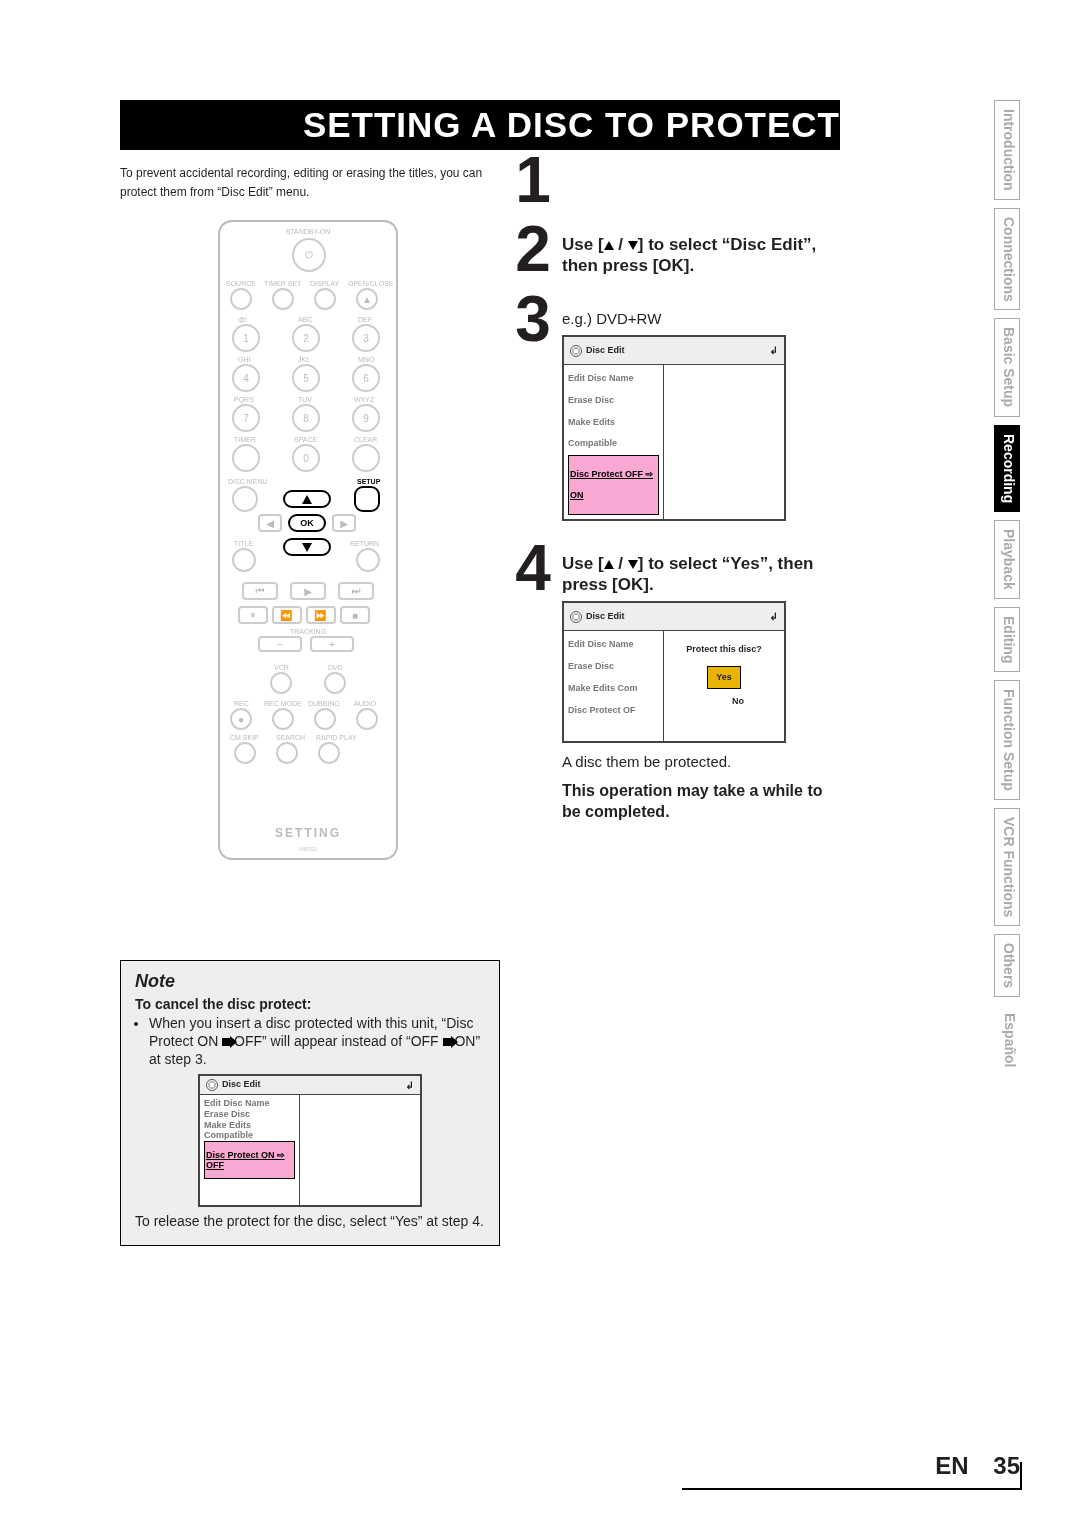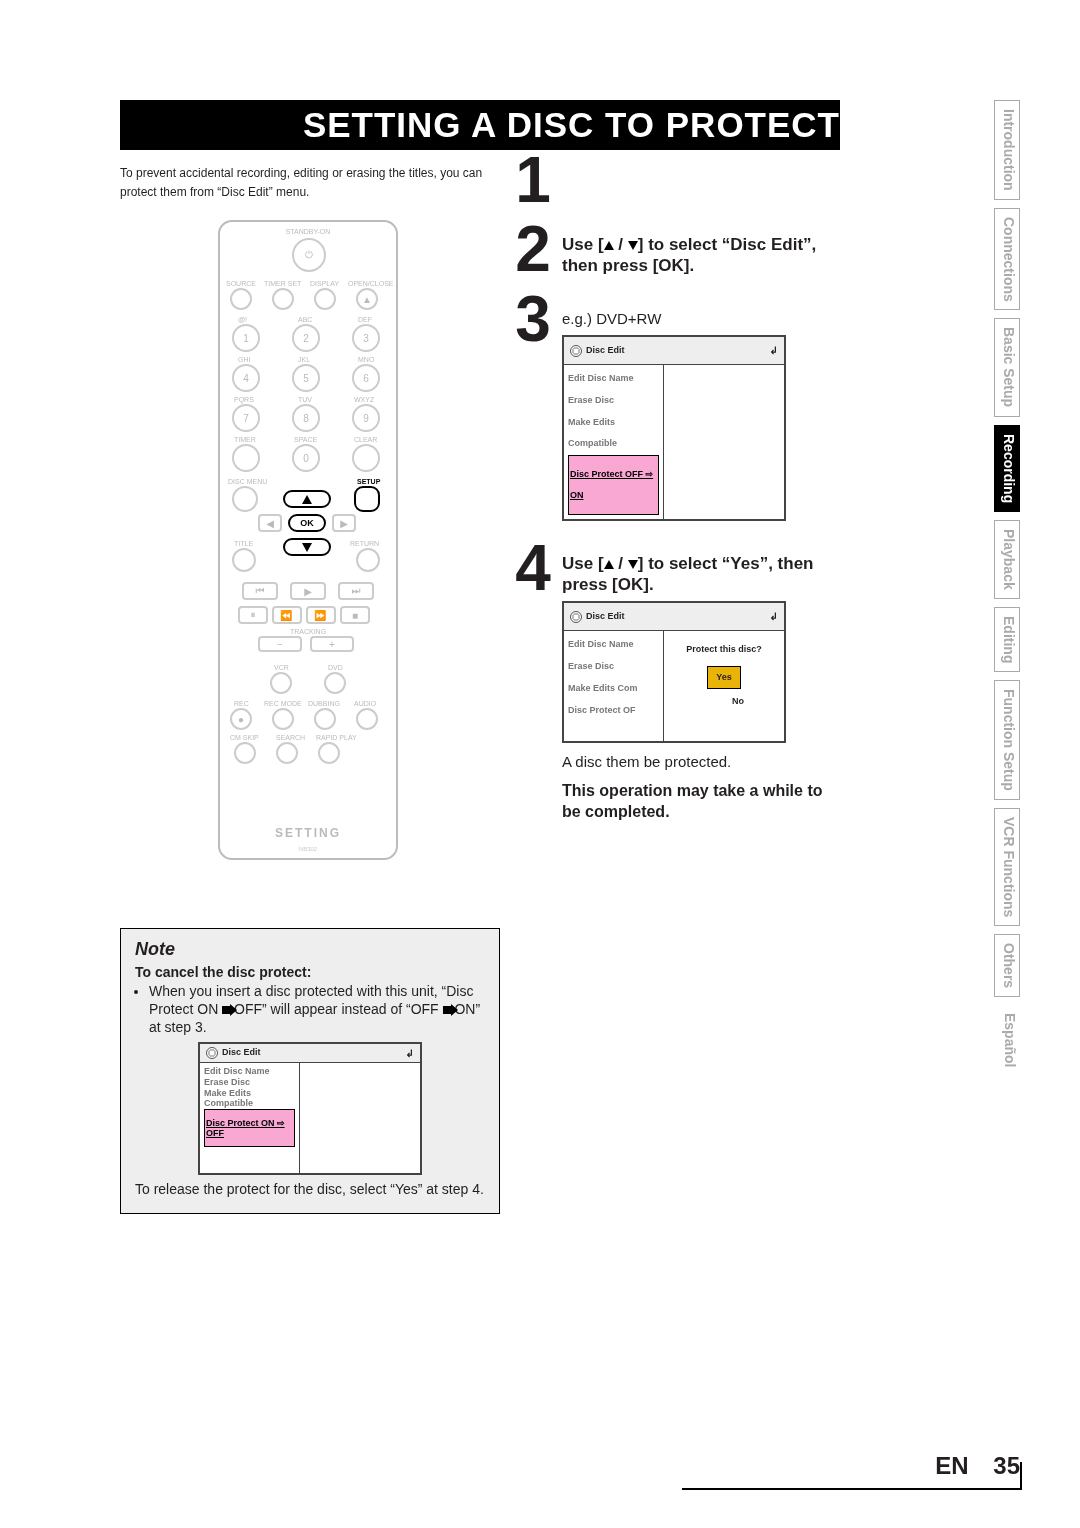--- a/index.html
+++ b/index.html
@@ -215,21 +215,21 @@
   }
   .remote .model {
     position:absolute; bottom:6px; left:0; right:0;
     text-align:center; font-size:6px; color:#ccc;
   }
   
   
   .note {
     position:absolute;
     left:120px;
-    top:928px;
+    top:960px;
     width:380px;
     border:1px solid #000;
     background:#eee;
     padding: 10px 14px 16px;
     box-sizing:border-box;
     font-size:14px;
   }
   .note h4 { margin:0 0 4px;font-style:italic;font-weight:800;font-size:18px;}
   .note .sub { font-weight:800; margin-bottom:2px;}
   .note ul { margin:0 0 6px 0; padding-left:14px;}

